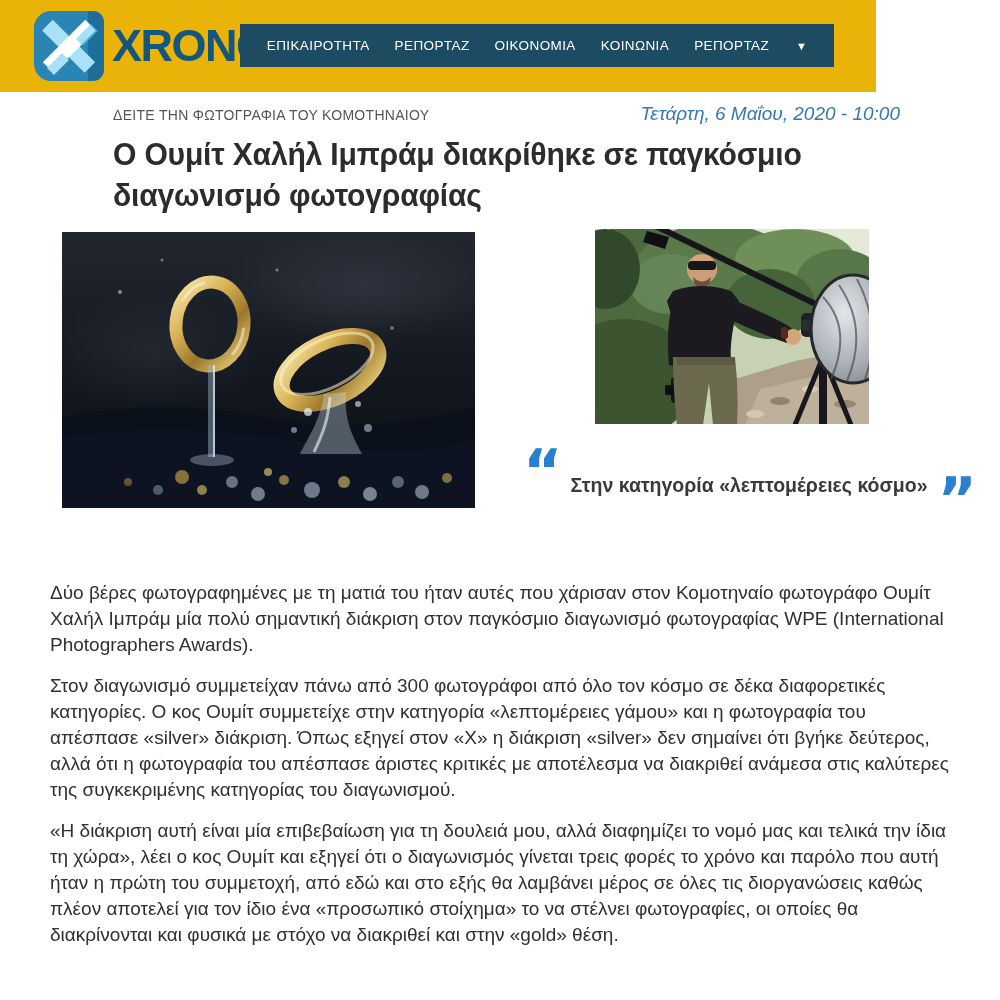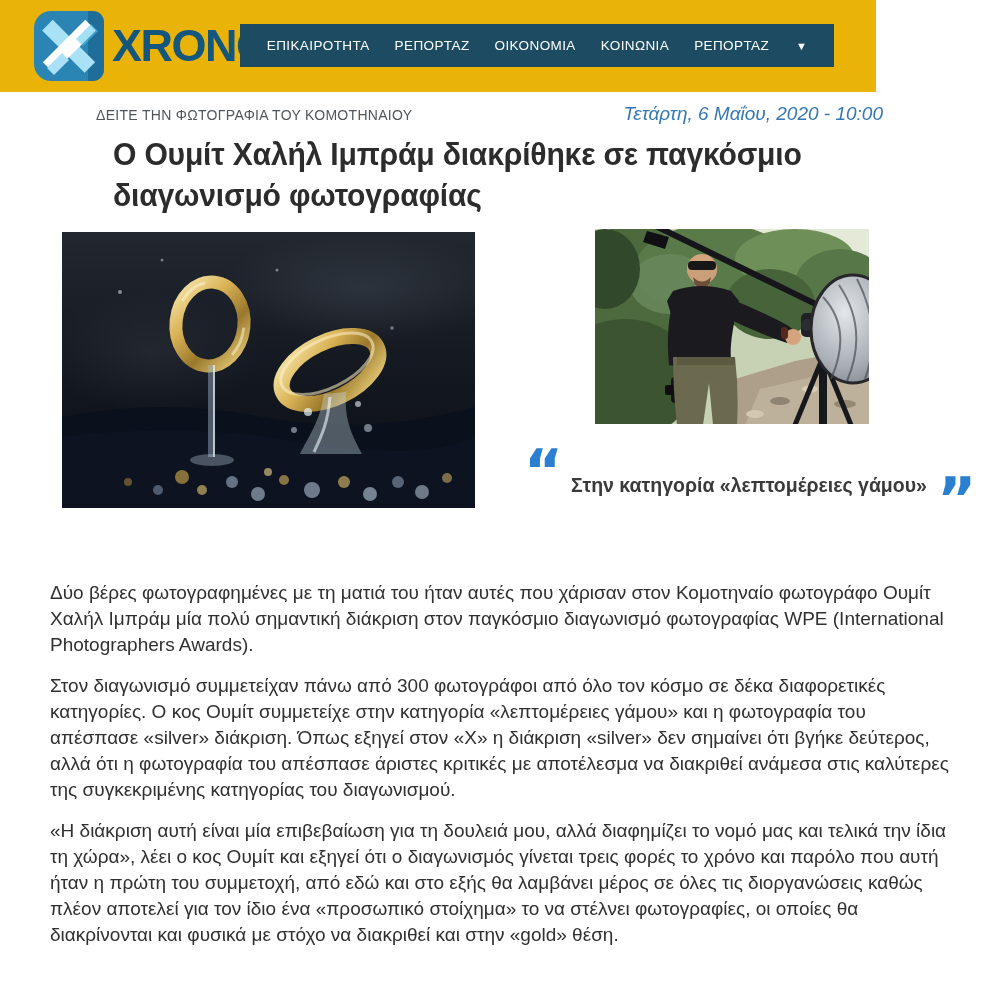--- a/index.html
+++ b/index.html
@@ -21,21 +21,21 @@
     position:absolute; right:42px; top:24px; height:43px; background:#1d4b61;
     display:flex; align-items:center; gap:25px; padding:0 27px;
   }
   .nav-item {
     color:#fff; font-size:13.5px; font-weight:400; letter-spacing:.4px;
     cursor:pointer; white-space:nowrap;
   }
   .nav-caret { color:#fff; font-size:11px; cursor:pointer; margin-left:2px; }
   
   .kicker-row {
-    position:absolute; left:96px; top:103px; width:787px;
+    position:absolute; left:113px; top:103px; width:787px;
     display:flex; justify-content:space-between; align-items:baseline;
   }
   .kicker { font-size:14px; color:#50555a; letter-spacing:.3px; }
   .date { font-size:19px; font-style:italic; color:#3678b3; }
   .title {
     position:absolute; left:113px; top:134px; width:830px;
     font-size:32px; line-height:41px; font-weight:700; letter-spacing:-.2px; color:#2c2c2c;
     transform:scaleX(.94); transform-origin:0 0;
   }
   
@@ -221,21 +221,21 @@
         <rect x="76" y="148" width="22" height="26" rx="4" fill="#141418"></rect>
         <rect x="70" y="156" width="12" height="10" rx="2" fill="#0e0e12"></rect>
         <path d="M82,128 l58,0 q4,34 2,68 l-24,0 -4,-42 -6,42 -26,0 q-4,-36 -4,-68 z" fill="#6b6a4e"></path>
         <path d="M82,128 l58,0 0,8 -58,0 z" fill="#5c5b42"></path>
       </g>
     </svg>
   </figure>
 
   <div class="pull-quote">
     <span class="q-open">“</span>
-    <span class="q-text">Στην κατηγορία «λεπτομέρειες γάμου»</span>
+    <span class="q-text">Στην κατηγορία «λεπτομέρειες κόσμο»</span>
     <span class="q-close">”</span>
   </div>
 
   <div class="body-text">
     <p>Δύο βέρες φωτογραφημένες με τη ματιά του ήταν αυτές που χάρισαν στον Κομοτηναίο φωτογράφο Ουμίτ Χαλήλ Ιμπράμ μία πολύ σημαντική διάκριση στον παγκόσμιο διαγωνισμό φωτογραφίας WPE (International Photographers Awards).</p>
     <p>Στον διαγωνισμό συμμετείχαν πάνω από 300 φωτογράφοι από όλο τον κόσμο σε δέκα διαφορετικές κατηγορίες. Ο κος Ουμίτ συμμετείχε στην κατηγορία «λεπτομέρειες γάμου» και η φωτογραφία του απέσπασε «silver» διάκριση. Όπως εξηγεί στον «Χ» η διάκριση «silver» δεν σημαίνει ότι βγήκε δεύτερος, αλλά ότι η φωτογραφία του απέσπασε άριστες κριτικές με αποτέλεσμα να διακριθεί ανάμεσα στις καλύτερες της συγκεκριμένης κατηγορίας του διαγωνισμού.</p>
     <p class="quoted">«Η διάκριση αυτή είναι μία επιβεβαίωση για τη δουλειά μου, αλλά διαφημίζει το νομό μας και τελικά την ίδια τη χώρα», λέει ο κος Ουμίτ και εξηγεί ότι ο διαγωνισμός γίνεται τρεις φορές το χρόνο και παρόλο που αυτή ήταν η πρώτη του συμμετοχή, από εδώ και στο εξής θα λαμβάνει μέρος σε όλες τις διοργανώσεις καθώς πλέον αποτελεί για τον ίδιο ένα «προσωπικό στοίχημα» το να στέλνει φωτογραφίες, οι οποίες θα διακρίνονται και φυσικά με στόχο να διακριθεί και στην «gold» θέση.</p>
   </div>
 
 </div>

